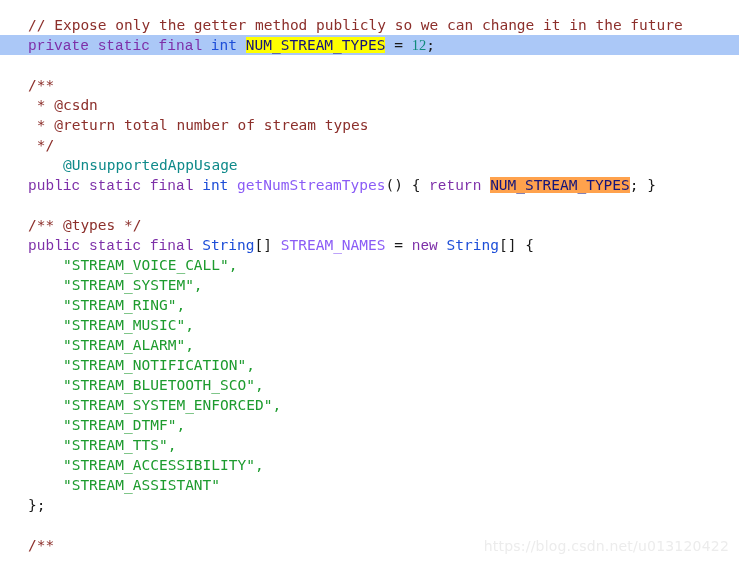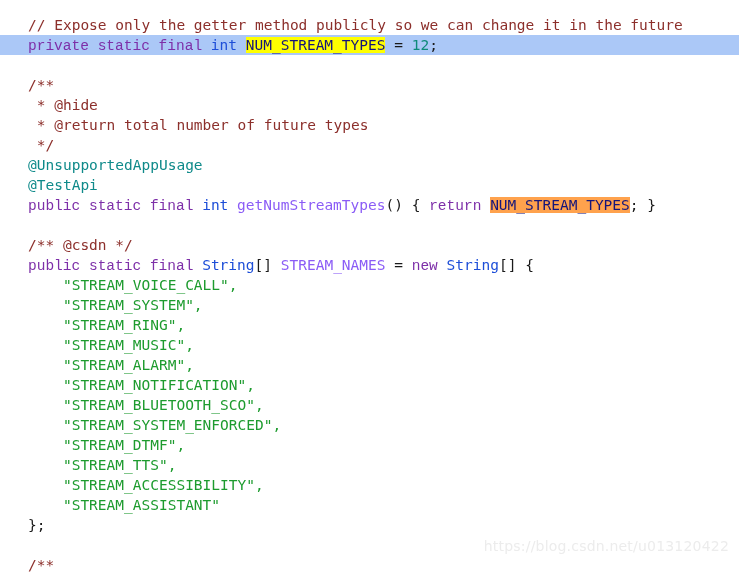--- a/index.html
+++ b/index.html
@@ -51,22 +51,22 @@
     height: 20px;
   }
 
   
   .tok-comment   { color: #8c2f2b; }
   .tok-javadoc   { color: #8c2f2b; }
   .tok-keyword   { color: #7d2fa8; font-weight: normal; font-family: Liberation Mono, monospace; }
   .tok-type      { color: #1d4ed8; }
   .tok-ident     { color: #8b5cf6; }
   .tok-string    { color: #1d9b2e; }
-  .tok-number    { color: #0f8a7a; }
-  .tok-annot     { color: #0f8a8a; }
+  .tok-number    { color: #0f8a7a; font-family: Liberation Serif, serif; }
+  .tok-annot     { color: #0f8a8a; margin-left: 35px; }
   .tok-plain     { color: #1a1a1a; }
   .tok-punct     { color: #1a1a1a; }
 
   .hl-yellow {
     background: #ffff00;
     color: #15157a;
   }
   .hl-orange {
     background: #ffa24d;
     color: #15157a;
@@ -90,32 +90,31 @@
 
   <div class="code-area">
 
     <div class="line"><span class="tok-comment">// Expose only the getter method publicly so we can change it in the future</span></div>
 
     <div class="line selected"><span class="tok-keyword">private</span><span class="tok-plain"> </span><span class="tok-keyword">static</span><span class="tok-plain"> </span><span class="tok-keyword">final</span><span class="tok-plain"> </span><span class="tok-type">int</span><span class="tok-plain"> </span><span class="hl-yellow">NUM_STREAM_TYPES</span><span class="tok-plain"> </span><span class="tok-punct">=</span><span class="tok-plain"> </span><span class="tok-number">12</span><span class="tok-punct">;</span></div>
 
     <div class="line blank"></div>
 
     <div class="line"><span class="tok-javadoc">/**</span></div>
-    <div class="line"><span class="tok-javadoc"> * @hide</span></div>
-    <div class="line"><span class="tok-javadoc"> * @return total number of future types</span></div>
+    <div class="line"><span class="tok-javadoc"> * @csdn</span></div>
+    <div class="line"><span class="tok-javadoc"> * @return total number of stream types</span></div>
     <div class="line"><span class="tok-javadoc"> */</span></div>
 
     <div class="line"><span class="tok-annot">@UnsupportedAppUsage</span></div>
-    <div class="line"><span class="tok-annot">@TestApi</span></div>
 
     <div class="line"><span class="tok-keyword">public</span><span class="tok-plain"> </span><span class="tok-keyword">static</span><span class="tok-plain"> </span><span class="tok-keyword">final</span><span class="tok-plain"> </span><span class="tok-type">int</span><span class="tok-plain"> </span><span class="tok-ident">getNumStreamTypes</span><span class="tok-punct">()</span><span class="tok-plain"> </span><span class="tok-punct">{</span><span class="tok-plain"> </span><span class="tok-keyword">return</span><span class="tok-plain"> </span><span class="hl-orange">NUM_STREAM_TYPES</span><span class="tok-punct">;</span><span class="tok-plain"> </span><span class="tok-punct">}</span></div>
 
     <div class="line blank"></div>
 
-    <div class="line"><span class="tok-javadoc">/** @csdn */</span></div>
+    <div class="line"><span class="tok-javadoc">/** @types */</span></div>
 
     <div class="line"><span class="tok-keyword">public</span><span class="tok-plain"> </span><span class="tok-keyword">static</span><span class="tok-plain"> </span><span class="tok-keyword">final</span><span class="tok-plain"> </span><span class="tok-type">String</span><span class="tok-punct">[]</span><span class="tok-plain"> </span><span class="tok-ident">STREAM_NAMES</span><span class="tok-plain"> </span><span class="tok-punct">=</span><span class="tok-plain"> </span><span class="tok-keyword">new</span><span class="tok-plain"> </span><span class="tok-type">String</span><span class="tok-punct">[]</span><span class="tok-plain"> </span><span class="tok-punct">{</span></div>
 
     <div class="line">    <span class="tok-string">"STREAM_VOICE_CALL",</span></div>
     <div class="line">    <span class="tok-string">"STREAM_SYSTEM",</span></div>
     <div class="line">    <span class="tok-string">"STREAM_RING",</span></div>
     <div class="line">    <span class="tok-string">"STREAM_MUSIC",</span></div>
     <div class="line">    <span class="tok-string">"STREAM_ALARM",</span></div>
     <div class="line">    <span class="tok-string">"STREAM_NOTIFICATION",</span></div>
     <div class="line">    <span class="tok-string">"STREAM_BLUETOOTH_SCO",</span></div>

